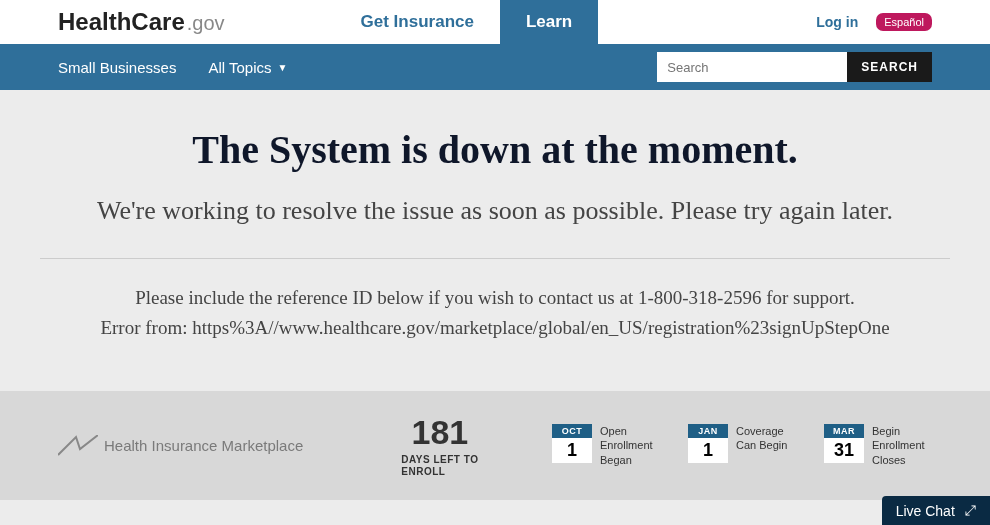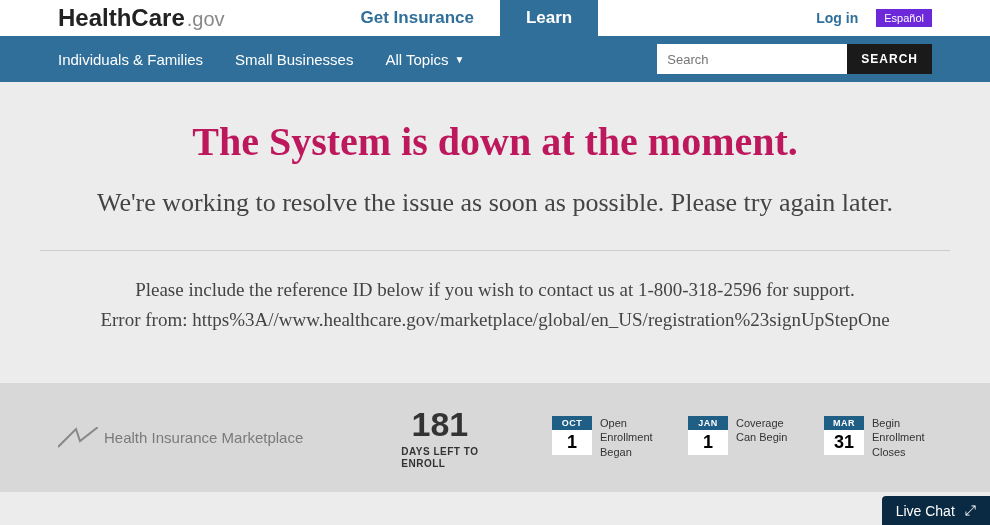--- a/index.html
+++ b/index.html
@@ -1,33 +1,33 @@
 <!DOCTYPE html>
 <html><head>
 <meta charset="utf-8">
 <style>
   * { margin: 0; padding: 0; box-sizing: border-box; }
   body { font-family: Arial, Helvetica, sans-serif; background: #ececec; width: 990px; height: 525px; overflow: hidden; }
-  .topbar { background: #fff; height: 36px; display: flex; align-items: center; }
+  .topbar { background: #fff; height: 44px; display: flex; align-items: center; }
   .logo { margin-left: 58px; font-size: 24px; font-weight: 400; color: #222; display: flex; align-items: baseline; }
   .logo .b { font-weight: 700; }
   .logo .gov { color: #888; font-size: 20px; margin-left: 2px; }
   .top-tabs { margin-left: 110px; display: flex; align-items: stretch; height: 44px; }
   .top-tab { padding: 0 26px; display: flex; align-items: center; font-size: 17px; font-weight: 700; color: #2f6f9a; cursor: pointer; }
   .top-tab.active { background: #2f6f9a; color: #fff; }
   .top-right { margin-left: auto; display: flex; align-items: center; gap: 18px; margin-right: 58px; }
   .login { color: #2f6f9a; font-weight: 700; font-size: 14px; cursor: pointer; }
-  .esp { background: #6d28d9; color: #fff; font-size: 11px; padding: 3px 8px; border-radius: 0; cursor: pointer; }
+  .esp { background: #be185d; color: #fff; font-size: 11px; padding: 3px 8px; border-radius: 7px; cursor: pointer; }
   .navbar { background: #2f6f9a; height: 46px; display: flex; align-items: center; padding: 0 58px; color: #fff; font-size: 15px; }
   .nav-item { margin-right: 32px; cursor: pointer; display: flex; align-items: center; gap: 6px; }
   .nav-right { margin-left: auto; display: flex; align-items: center; }
   .search-input { width: 190px; height: 30px; border: none; padding: 0 10px; font-size: 13px; color: #666; }
   .search-btn { background: #1a1a1a; color: #fff; font-size: 12px; font-weight: 700; letter-spacing: 1px; height: 30px; padding: 0 14px; border: none; cursor: pointer; }
   .main { text-align: center; padding: 36px 40px 0; color: #333; }
-  .h1 { font-family: Georgia, 'Times New Roman', serif; font-size: 40px; font-weight: 700; color: #be185d; }
+  .h1 { font-family: Georgia, 'Times New Roman', serif; font-size: 40px; font-weight: 700; color: #0f172a; }
   .sub { font-family: Georgia, serif; font-size: 26px; color: #444; margin-top: 23px; }
   .hr { border: none; border-top: 1px solid #ccc; margin: 32px 0 28px; }
   .para { font-family: Georgia, serif; font-size: 19px; color: #444; margin: 8px 0; }
   .footer { background: #d8d8d8; margin-top: 52px; padding: 22px 58px; display: flex; align-items: center; gap: 18px; }
   .mp-logo { display: flex; align-items: center; gap: 6px; color: #7a7a7a; font-size: 15px; }
   .mp-logo svg { width: 40px; height: 22px; }
   .counter { display: flex; align-items: center; gap: 2px; margin-left: 80px; flex-direction: column; }
   .counter-num { font-size: 34px; font-weight: 700; color: #333; }
   .counter-lbl { font-size: 10px; font-weight: 700; color: #333; line-height: 1.2; letter-spacing: 0.5px; }
   .dates { display: flex; gap: 28px; margin-left: auto; }
@@ -56,23 +56,20 @@
         <span>Learn</span>
       </div>
   </div>
   <div class="top-right">
     <a class="login">Log in</a>
     <span class="esp">Español</span>
   </div>
 </div>
 
 <div class="navbar">
-  <div class="nav-item">
-      <span>Individuals &amp; Families</span>
-    </div>
   <div class="nav-item">
       <span>Small Businesses</span>
     </div>
   <div class="nav-item">
     <span>All Topics</span>
     <span class="chev">▼</span>
   </div>
   <div class="nav-right">
     <input class="search-input" placeholder="Search" style="">
     <button class="search-btn">SEARCH</button>

